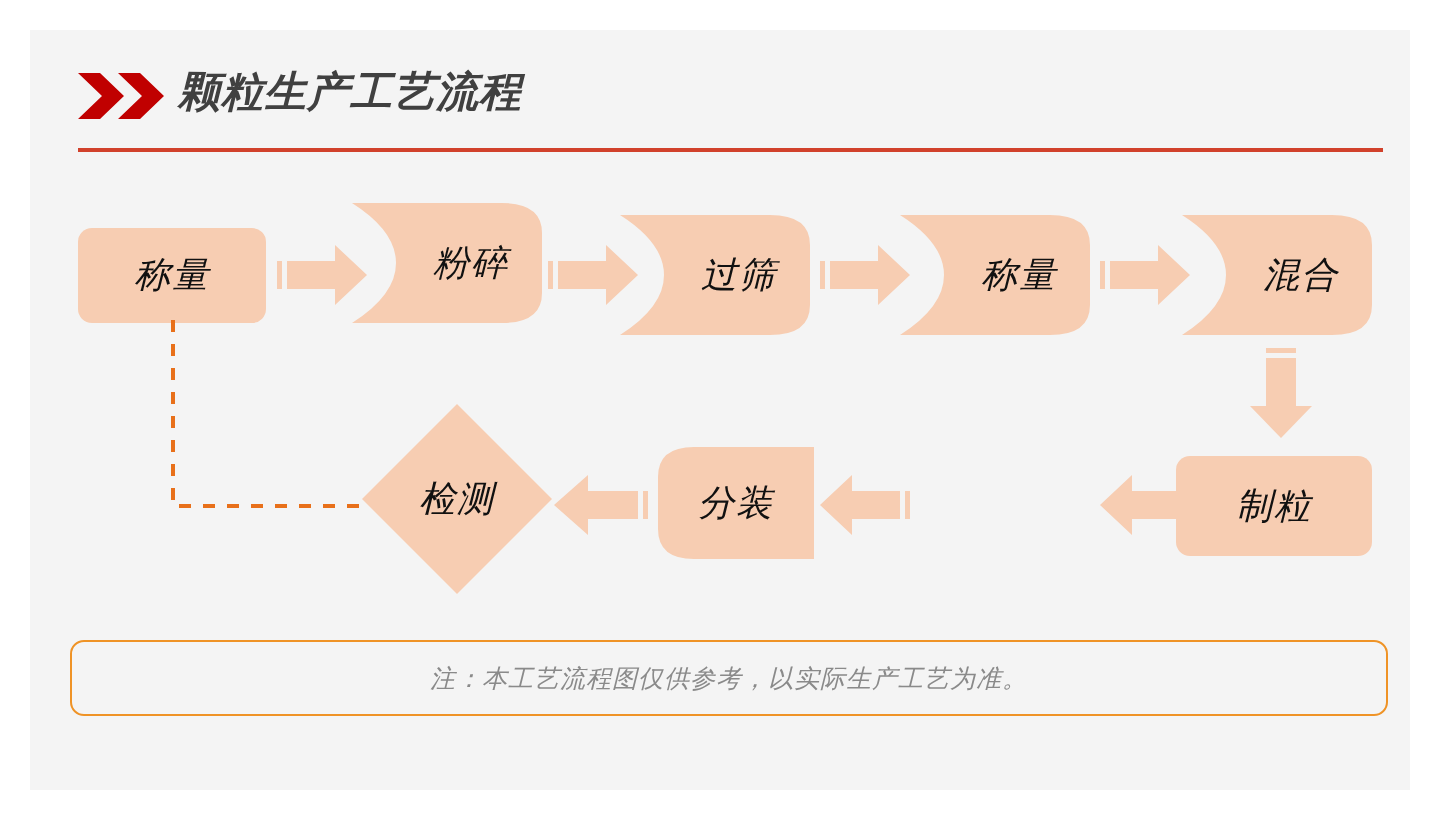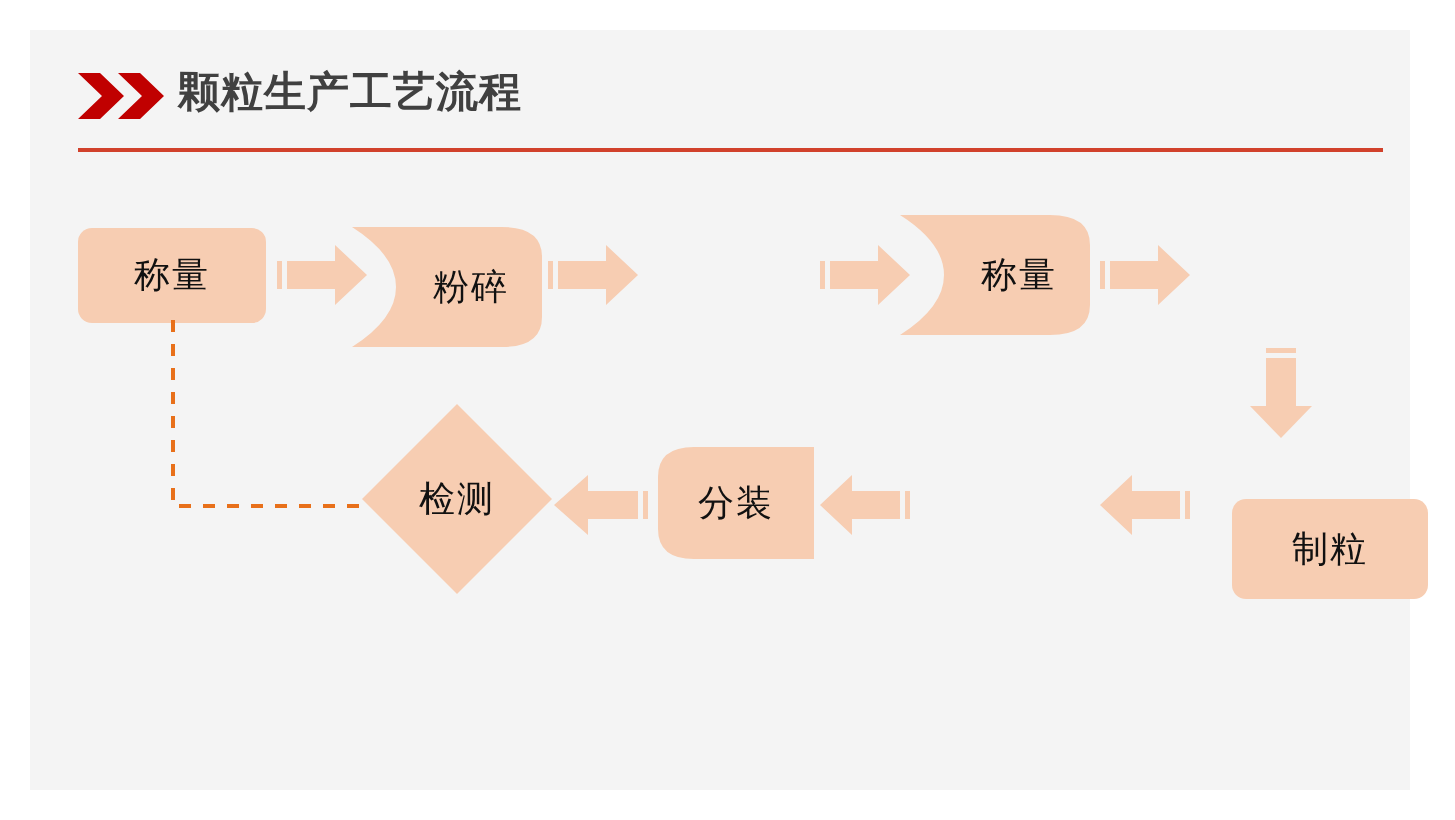--- a/index.html
+++ b/index.html
@@ -3,21 +3,21 @@
 <meta charset="utf-8">
 <title>颗粒生产工艺流程</title>
 <style>
   html,body{margin:0;padding:0;}
   body{
     width:1455px;height:820px;
     background:#ffffff;
     font-family:"DejaVu Sans","Liberation Sans",sans-serif;
     overflow:hidden;
   }
-  #stage{position:relative;width:1188px;height:820px;background:#ffffff;}
+  #stage{position:relative;width:1188px;height:820px;background:#ffffff;font-style:italic;}
 
   
   .panel{
     position:absolute;left:30px;top:30px;width:1380px;height:760px;
     background:#f4f4f4;
   }
 
   
   .header{position:absolute;left:78px;top:60px;width:1305px;height:90px;}
   .chevrons{position:absolute;left:0;top:11px;width:88px;height:50px;}
@@ -75,35 +75,47 @@
   </div>
   <div class="title-rule"></div>
 
   <div class="node" style="left:78px;top:228px;width:188px;height:95px;">
     <svg width="188" height="95" viewBox="0 0 188 95">
       <rect x="0" y="0" width="188" height="95" rx="14" ry="14" fill="#f7cdb2"></rect>
     </svg>
     <div class="lbl">称量</div>
   </div>
 
-  <div class="node" style="left:352px;top:227px;width:190px;height:120px;">
+  <div class="node" style="left:352px;top:203px;width:190px;height:120px;">
     <svg width="190" height="120" viewBox="0 0 190 120">
       <path d="M0,0 L150,0 Q190,0 190,30 L190,90 Q190,120 150,120 L0,120 Q44,92 44,60 Q44,28 0,0 Z" fill="#f7cdb2"></path>
     </svg>
     <div class="lbl" style="padding-left:24px;">粉碎</div>
   </div>
 
+  <div class="node" style="left:620px;top:215px;width:190px;height:120px;">
+    <svg width="190" height="120" viewBox="0 0 190 120">
+      <path d="M0,0 L150,0 Q190,0 190,30 L190,90 Q190,120 150,120 L0,120 Q44,92 44,60 Q44,28 0,0 Z" fill="#f7cdb2"></path>
+    </svg>
+    <div class="lbl" style="padding-left:24px;">过筛</div>
+  </div>
 
   <div class="node" style="left:900px;top:215px;width:190px;height:120px;">
     <svg width="190" height="120" viewBox="0 0 190 120">
       <path d="M0,0 L150,0 Q190,0 190,30 L190,90 Q190,120 150,120 L0,120 Q44,92 44,60 Q44,28 0,0 Z" fill="#f7cdb2"></path>
     </svg>
     <div class="lbl" style="padding-left:24px;">称量</div>
   </div>
 
+  <div class="node" style="left:1182px;top:215px;width:190px;height:120px;">
+    <svg width="190" height="120" viewBox="0 0 190 120">
+      <path d="M0,0 L150,0 Q190,0 190,30 L190,90 Q190,120 150,120 L0,120 Q44,92 44,60 Q44,28 0,0 Z" fill="#f7cdb2"></path>
+    </svg>
+    <div class="lbl" style="padding-left:24px;">混合</div>
+  </div>
 
   <div class="edge" style="left:277px;top:243px;">
     <svg width="90" height="64" viewBox="0 0 90 64">
       <rect x="0" y="18" width="5" height="28" fill="#f7cdb2"></rect>
       <path d="M10,18 L58,18 L58,2 L90,32 L58,62 L58,46 L10,46 Z" fill="#f7cdb2"></path>
     </svg>
   </div>
 
   <div class="edge" style="left:548px;top:243px;">
     <svg width="90" height="64" viewBox="0 0 90 64">
@@ -126,21 +138,21 @@
     </svg>
   </div>
 
   <div class="edge" style="left:1248px;top:348px;">
     <svg width="66" height="92" viewBox="0 0 66 92">
       <rect x="18" y="0" width="30" height="5" fill="#f7cdb2"></rect>
       <path d="M18,10 L48,10 L48,58 L64,58 L33,90 L2,58 L18,58 Z" fill="#f7cdb2"></path>
     </svg>
   </div>
 
-  <div class="node" style="left:1232px;top:456px;width:196px;height:100px;margin-top:43px;">
+  <div class="node" style="left:1176px;top:456px;width:196px;height:100px;">
     <svg width="196" height="100" viewBox="0 0 196 100">
       <rect x="0" y="0" width="196" height="100" rx="14" ry="14" fill="#f7cdb2"></rect>
     </svg>
     <div class="lbl">制粒</div>
   </div>
 
 
   <div class="node" style="left:658px;top:447px;width:156px;height:112px;">
     <svg width="156" height="112" viewBox="0 0 156 112">
       <path d="M156,0 L36,0 Q0,0 0,30 L0,82 Q0,112 36,112 L156,112 Z" fill="#f7cdb2"></path>
@@ -175,14 +187,17 @@
       <path d="M86,18 L36,18 L36,2 L2,32 L36,62 L36,46 L86,46 Z" fill="#f7cdb2"></path>
     </svg>
   </div>
 
   <div class="edge" style="left:160px;top:318px;">
     <svg width="215" height="195" viewBox="0 0 215 195">
       <path d="M13,2 L13,188 L210,188" fill="none" stroke="#e8701a" stroke-width="4" stroke-dasharray="12 12" stroke-linecap="butt"></path>
     </svg>
   </div>
 
+  <div class="note">
+    <span class="note-text">注：本工艺流程图仅供参考，以实际生产工艺为准。</span>
+  </div>
 
 </div>
 
 </body></html>

